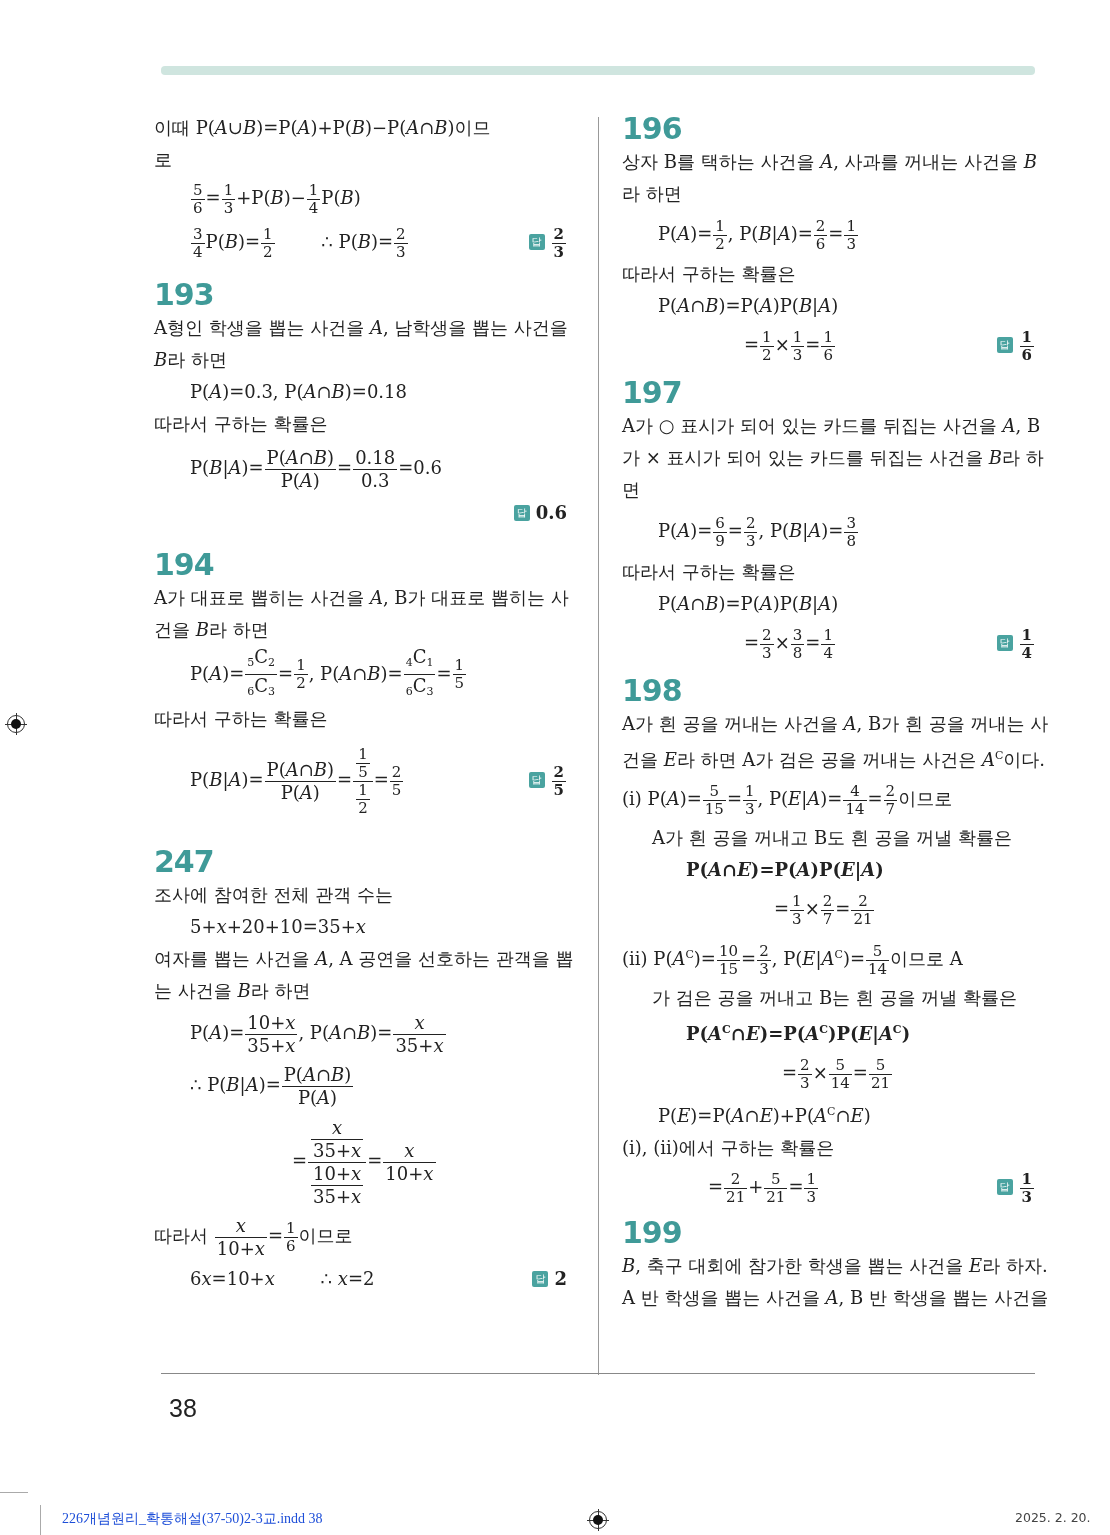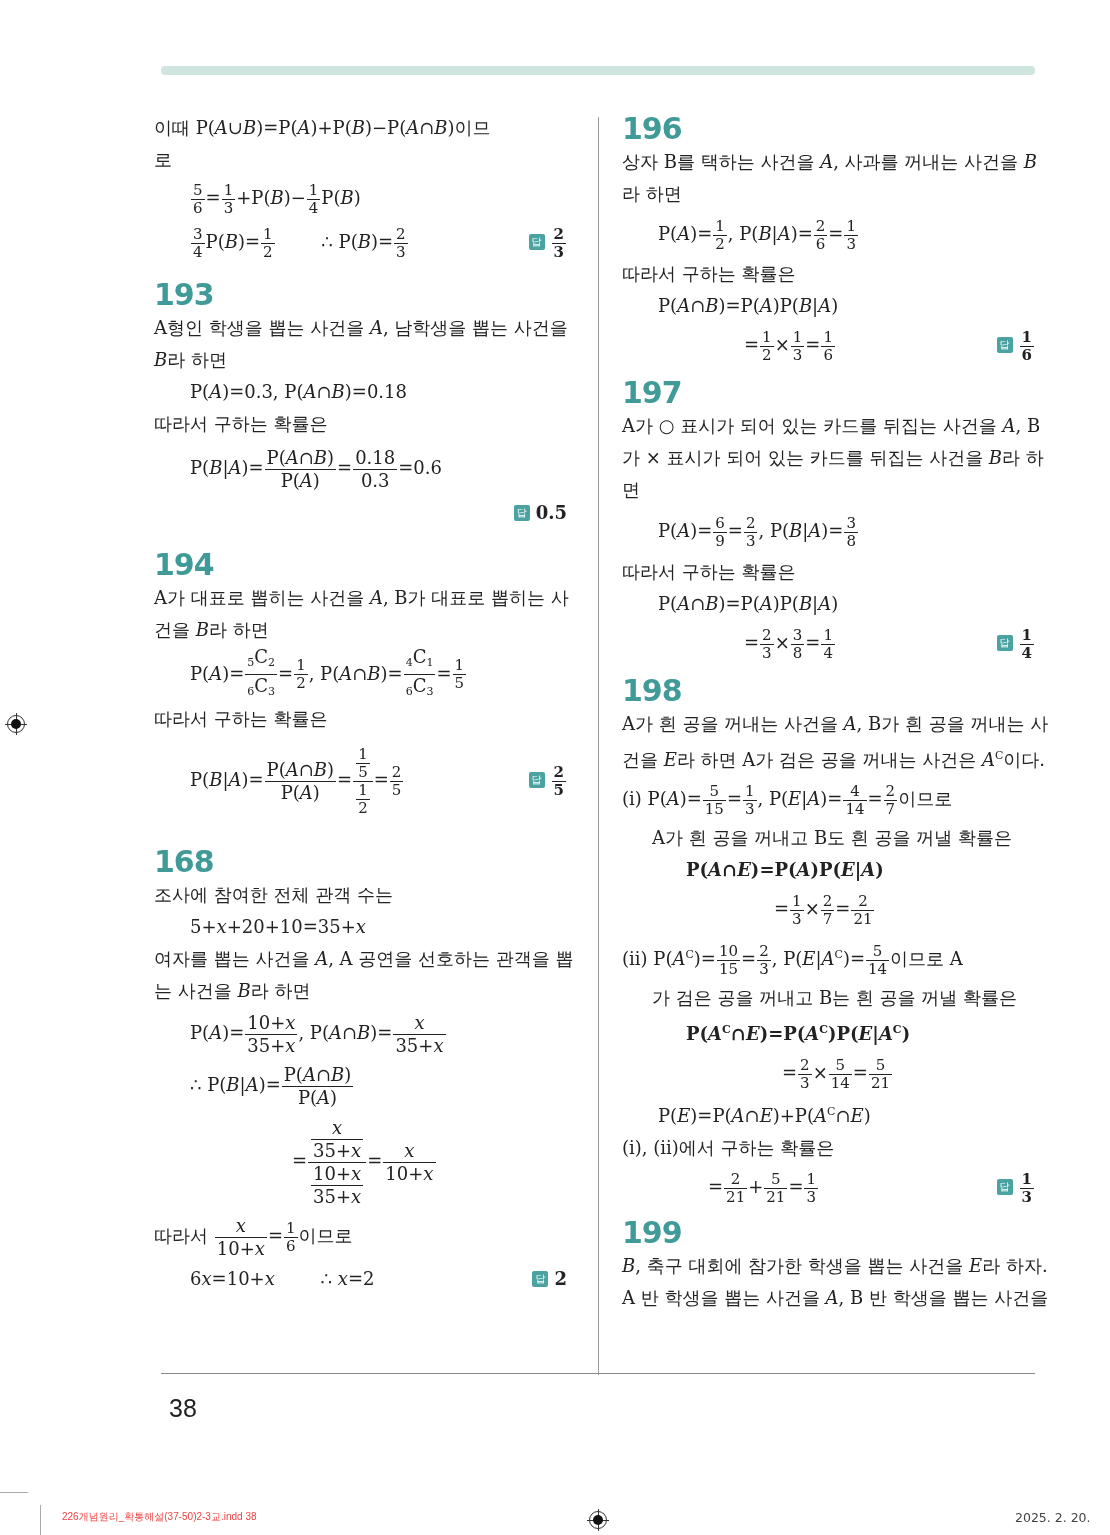--- a/index.html
+++ b/index.html
@@ -7,21 +7,21 @@
        font-family:"DejaVu Serif","Liberation Serif",serif;color:#222;}
   .topbar{position:absolute;left:161px;top:66px;width:874px;height:9px;background:#cfe5df;border-radius:4px;}
   .col{position:absolute;top:112px;width:415px;}
   .col.left{left:154px;}
   .col.right{left:622px;}
   .divider{position:absolute;left:598px;top:117px;width:1px;height:1258px;background:#999;}
   .bottomrule{position:absolute;left:161px;top:1373px;width:874px;height:1px;background:#888;}
   .pnum{position:absolute;left:169px;top:1394px;font-family:"Liberation Sans",sans-serif;font-size:25px;color:#222;}
   .leftmark{position:absolute;left:0;top:1492px;width:28px;height:1px;background:#aaa;}
   .leftvline{position:absolute;left:40px;top:1505px;width:1px;height:30px;background:#aaa;}
-  .footer-file{position:absolute;left:62px;top:1510px;font-family:Liberation Sans, sans-serif;font-size:10px;color:#ef4444;}
+  .footer-file{position:absolute;left:62px;top:1510px;font-family:Liberation Serif, serif;font-size:14px;color:#1d4ed8;}
   .footer-date{position:absolute;left:1015px;top:1510px;font-family:"DejaVu Sans",sans-serif;font-size:12.5px;color:#444;}
   .reg{position:absolute;width:22px;height:22px;}
   .reg .ring{position:absolute;left:2px;top:2px;width:16px;height:16px;border:1px solid #333;border-radius:50%;}
   .reg .dot{position:absolute;left:6px;top:6px;width:10px;height:10px;background:#111;border-radius:50%;}
   .reg .h{position:absolute;left:0;top:11px;width:22px;height:1px;background:#333;}
   .reg .v{position:absolute;left:11px;top:0;width:1px;height:22px;background:#333;}
 
   .pn{font-family:"DejaVu Sans",sans-serif;font-weight:bold;color:#3f9a98;font-size:30px;line-height:34px;margin:0;letter-spacing:-1px;}
   .ln{font-size:18px;line-height:32px;white-space:nowrap;position:relative;}
   .ind{padding-left:36px;}
@@ -70,21 +70,21 @@
     <div class="ln">A형인 학생을 뽑는 사건을 <i>A</i>, 남학생을 뽑는 사건을</div>
     <div class="ln"><i>B</i>라 하면</div>
     <div class="ln ind">P(<i>A</i>)=0.3, P(<i>A</i>∩<i>B</i>)=0.18</div>
     <div class="ln">따라서 구하는 확률은</div>
     <div class="ln ind" style="line-height:56px">
       P(<i>B</i>|<i>A</i>)=<span class="frac big"><span class="num">P(<i>A</i>∩<i>B</i>)</span><span>P(<i>A</i>)</span></span>=<span class="frac big"><span class="num">0.18</span><span>0.3</span></span>=0.6
     </div>
     <div class="ln" style="height:34px">
       <span class="ans">
         <span class="ans-badge">답</span>
-        <span class="ans-val">0.5</span>
+        <span class="ans-val">0.6</span>
       </span>
     </div>
   </div>
 
   <div class="gap" style="height:18px"></div>
 
   <div>
     <div class="pn">194</div>
     <div class="ln">A가 대표로 뽑히는 사건을 <i>A</i>, B가 대표로 뽑히는 사</div>
     <div class="ln">건을 <i>B</i>라 하면</div>
@@ -97,21 +97,21 @@
       <span class="ans">
         <span class="ans-badge">답</span>
         <span class="ans-val"><span class="frac"><span class="num">2</span><span>5</span></span></span>
       </span>
     </div>
   </div>
 
   <div class="gap" style="height:20px"></div>
 
   <div>
-    <div class="pn">168</div>
+    <div class="pn">247</div>
     <div class="ln">조사에 참여한 전체 관객 수는</div>
     <div class="ln ind">5+<i>x</i>+20+10=35+<i>x</i></div>
     <div class="ln">여자를 뽑는 사건을 <i>A</i>, A 공연을 선호하는 관객을 뽑</div>
     <div class="ln">는 사건을 <i>B</i>라 하면</div>
     <div class="ln ind" style="line-height:52px">
       P(<i>A</i>)=<span class="frac big"><span class="num">10+<i>x</i></span><span>35+<i>x</i></span></span>, P(<i>A</i>∩<i>B</i>)=<span class="frac big"><span class="num"><i>x</i></span><span>35+<i>x</i></span></span>
     </div>
     <div class="ln ind" style="line-height:52px">
       ∴ P(<i>B</i>|<i>A</i>)=<span class="frac big"><span class="num">P(<i>A</i>∩<i>B</i>)</span><span>P(<i>A</i>)</span></span>
     </div>

